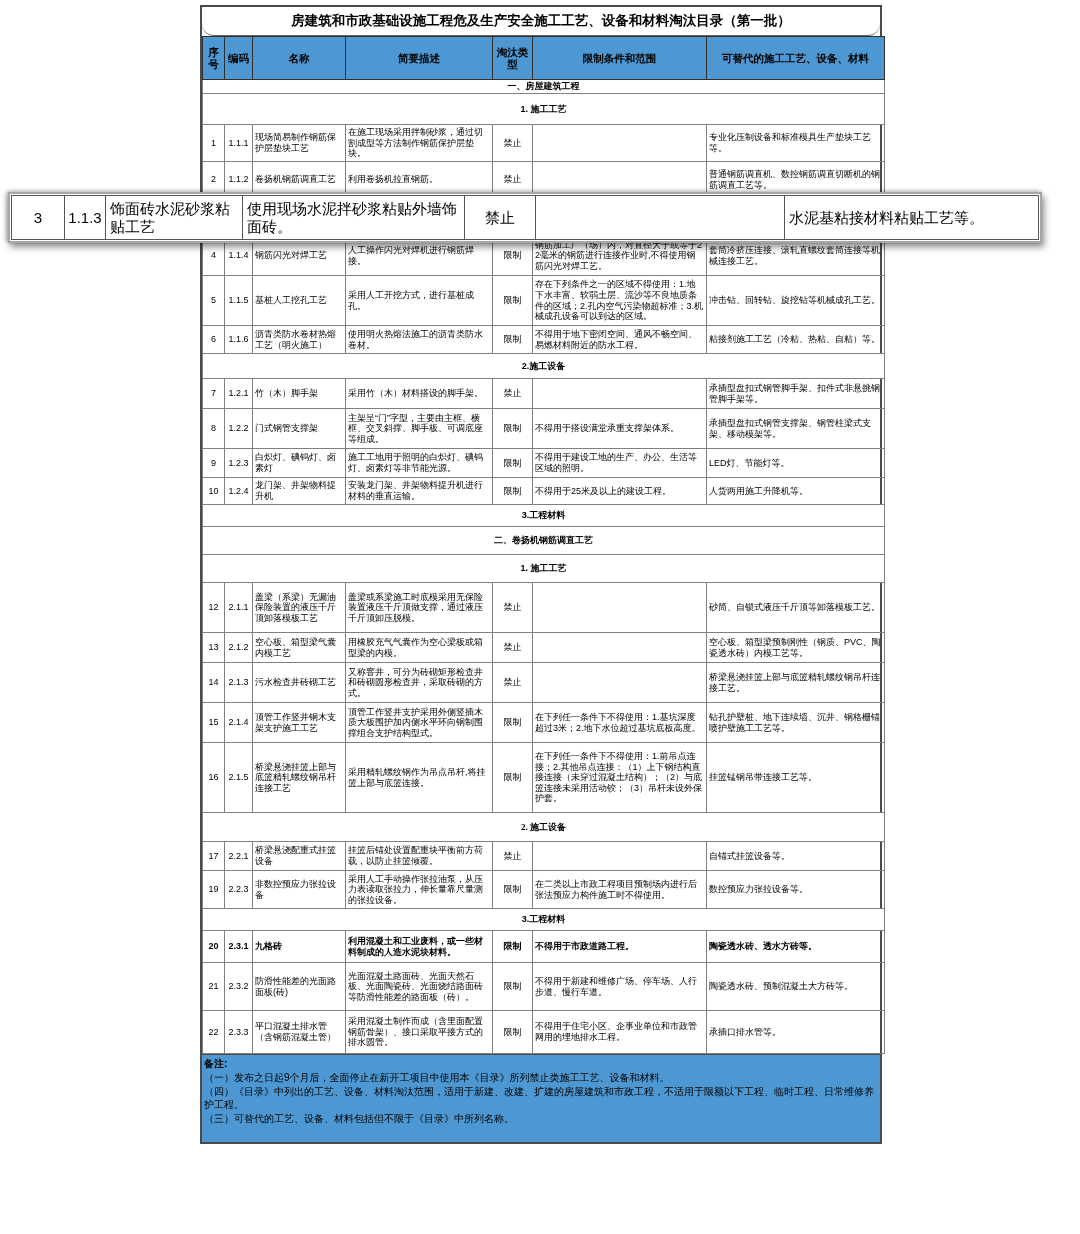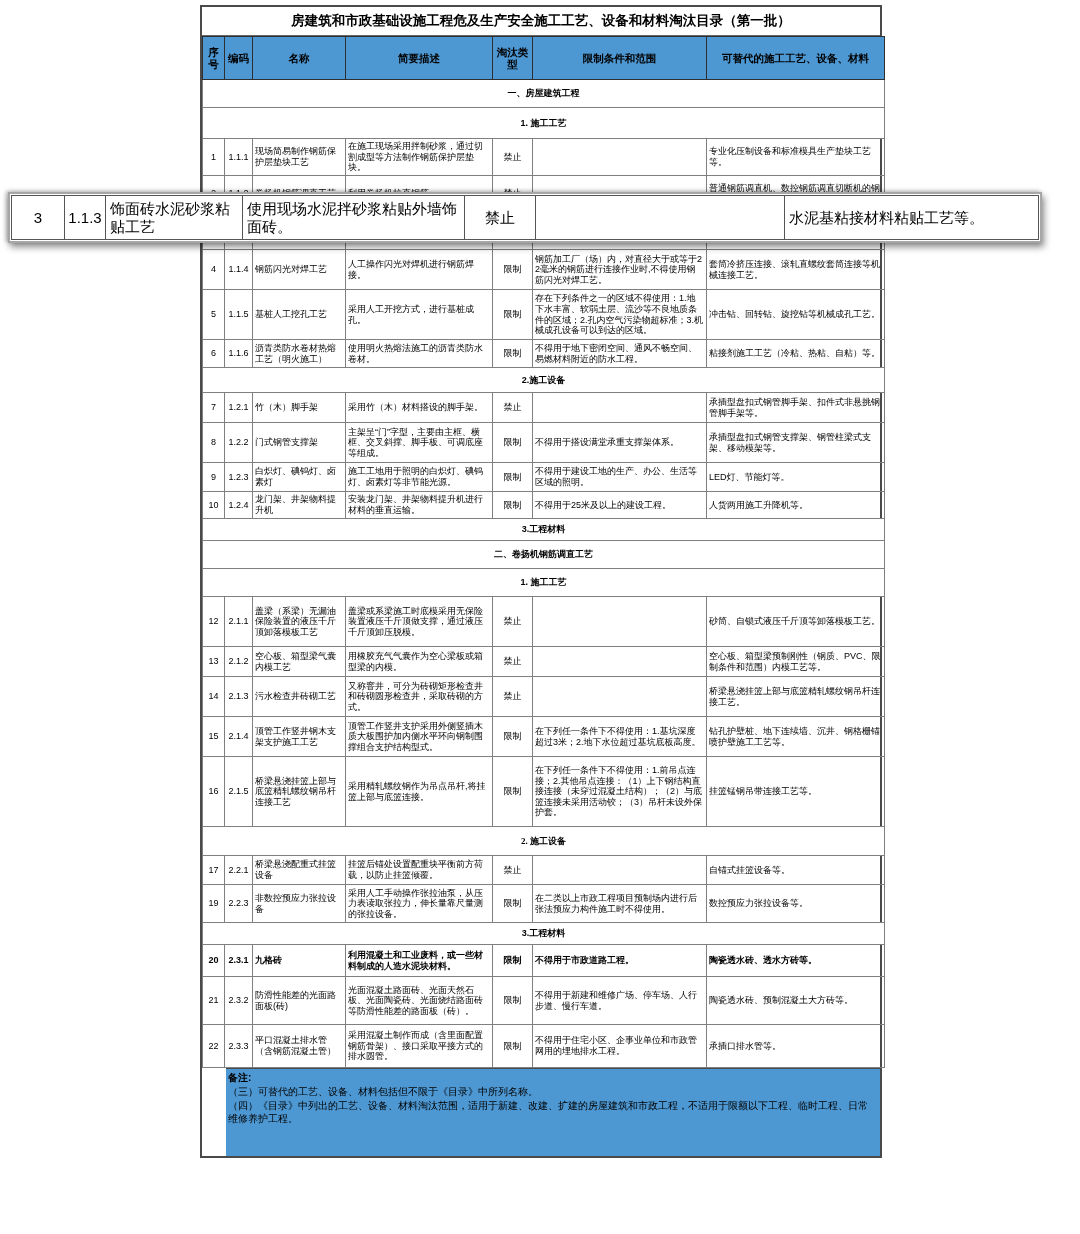--- a/index.html
+++ b/index.html
@@ -15,20 +15,21 @@
     position:absolute;left:200px;top:5px;width:682px;
     border:2px solid #4a4a4a;
     background:#fff;
     box-sizing:border-box;
   }
   .title-row{
     height:28px;display:flex;align-items:center;justify-content:center;
     font-size:13.5px;font-weight:bold;
     border-bottom:1px solid #666;
     background:#fff;
+    border-radius:12px;
   }
   table.catalog{
     width:100%;border-collapse:collapse;table-layout:fixed;
   }
   .col-no{width:22px}.col-code{width:28px}.col-name{width:93px}
   .col-desc{width:147px}.col-type{width:40px}.col-limit{width:174px}.col-alt{width:178px}
   table.catalog th{
     background:var(--header-bg,#4d97d2);
     border:1px solid #2f2f2f;
     font-size:10.5px;font-weight:bold;
@@ -50,21 +51,20 @@
   td.c-no,td.c-code,td.c-type{text-align:center;padding:1px 0;}
   td.c-name,td.c-desc,td.c-limit,td.c-alt{text-align:left;}
   .notes{
     background:var(--notes-bg,#4d97d2);
     border-top:1px solid #4a4a4a;
     padding:2px 3px 5px 2px;
     font-size:10px;line-height:1.38;
     color:#000;
     min-height:88px;
     box-sizing:border-box;
-    margin-left:24px;
   }
   .notes-label{font-weight:bold;}
   .note-item{font-weight:normal;}
   
   .popup{
     position:absolute;left:8px;top:192px;width:1034px;height:51px;
     background:#fff;
     border:2px solid #a6a6a6;
     box-shadow:2px 4px 7px rgba(0,0,0,0.45), -2px -1px 4px rgba(0,0,0,0.28);
     box-sizing:border-box;
@@ -115,21 +115,21 @@
             <th>序号</th>
             <th>编码</th>
             <th>名称</th>
             <th>简要描述</th>
             <th>淘汰类型</th>
             <th>限制条件和范围</th>
             <th>可替代的施工工艺、设备、材料</th>
           </tr>
       </thead>
       <tbody>
-          <tr style="height: 28px;">
+          <tr style="height: 14px;">
             <td colspan="7" class="section">一、房屋建筑工程</td>
           </tr>
           <tr style="height: 31px;">
             <td colspan="7" class="section">1. 施工工艺</td>
           </tr>
           <tr style="height: 37px;">
             <td class="c-no">1</td>
             <td class="c-code">1.1.1</td>
             <td class="c-name">现场简易制作钢筋保护层垫块工艺</td>
             <td class="c-desc">在施工现场采用拌制砂浆，通过切割成型等方法制作钢筋保护层垫块。</td>
@@ -239,21 +239,21 @@
             <td class="c-limit"></td>
             <td class="c-alt">砂筒、自锁式液压千斤顶等卸落模板工艺。</td>
           </tr>
           <tr style="height: 30px;">
             <td class="c-no">13</td>
             <td class="c-code">2.1.2</td>
             <td class="c-name">空心板、箱型梁气囊内模工艺</td>
             <td class="c-desc">用橡胶充气气囊作为空心梁板或箱型梁的内模。</td>
             <td class="c-type">禁止</td>
             <td class="c-limit"></td>
-            <td class="c-alt">空心板、箱型梁预制刚性（钢质、PVC、限制条件和范围）内模工艺等。</td>
+            <td class="c-alt">空心板、箱型梁预制刚性（钢质、PVC、陶瓷透水砖）内模工艺等。</td>
           </tr>
           <tr style="height: 40px;">
             <td class="c-no">14</td>
             <td class="c-code">2.1.3</td>
             <td class="c-name">污水检查井砖砌工艺</td>
             <td class="c-desc">又称窨井，可分为砖砌矩形检查井和砖砌圆形检查井，采取砖砌的方式。</td>
             <td class="c-type">禁止</td>
             <td class="c-limit"></td>
             <td class="c-alt">桥梁悬浇挂篮上部与底篮精轧螺纹钢吊杆连接工艺。</td>
           </tr>
@@ -325,22 +325,23 @@
             <td class="c-type">限制</td>
             <td class="c-limit">不得用于住宅小区、企事业单位和市政管网用的埋地排水工程。</td>
             <td class="c-alt">承插口排水管等。</td>
           </tr>
         </tbody>
     </table>
 
     <div class="notes">
       <div class="notes-label">备注:</div>
       <div>
+          <div class="note-item">（一）发布之日起9个月后，全面停止在新开工项目中使用本《目录》所列禁止类施工工艺、设备和材料。</div>
+          <div class="note-item">（四）《目录》中列出的工艺、设备、材料淘汰范围，适用于新建、改建、扩建的房屋建筑和市政工程，不适用于限额以下工程、临时工程、日常维修养护工程。</div>
           <div class="note-item">（三）可替代的工艺、设备、材料包括但不限于《目录》中所列名称。</div>
-          <div class="note-item">（四）《目录》中列出的工艺、设备、材料淘汰范围，适用于新建、改建、扩建的房屋建筑和市政工程，不适用于限额以下工程、临时工程、日常维修养护工程。</div>
         </div>
     </div>
   </div>
 
   <div class="popup">
     <div class="popup-inner">
       <div class="popup-cell pc-no">3</div>
       <div class="popup-cell pc-code">1.1.3</div>
       <div class="popup-cell pc-name">饰面砖水泥砂浆粘贴工艺</div>
       <div class="popup-cell pc-desc">使用现场水泥拌砂浆粘贴外墙饰面砖。</div>

